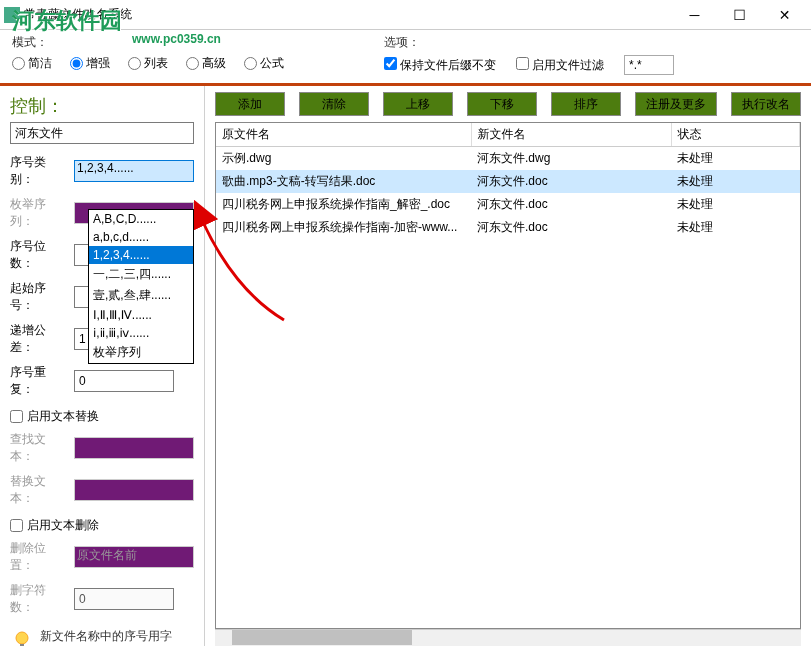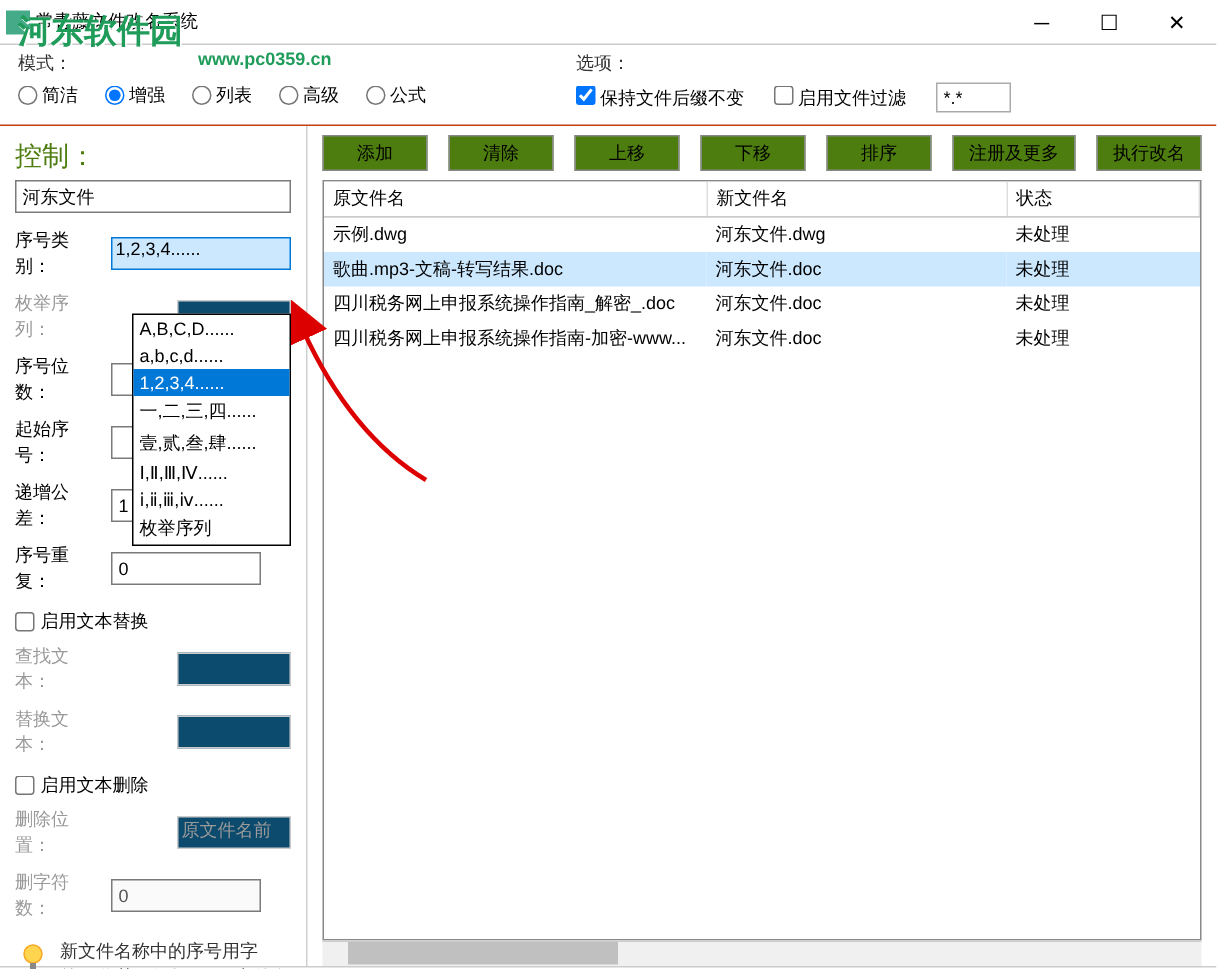--- a/index.html
+++ b/index.html
@@ -4,40 +4,40 @@
 <style>
 * { box-sizing: border-box; margin: 0; padding: 0; }
 body { font-family: "Microsoft YaHei", SimSun, sans-serif; font-size: 12px; background: #fff; width: 811px; height: 646px; position: relative; overflow: hidden; }
 .titlebar { height: 30px; border-bottom: 1px solid #ccc; display: flex; align-items: center; padding: 0 4px; }
 .titlebar .icon { width: 16px; height: 16px; background: #4a8; margin-right: 4px; }
 .titlebar .title { flex: 1; font-size: 12px; }
 .titlebar .winbtns { display: flex; }
 .titlebar .winbtn { width: 45px; height: 28px; display: flex; align-items: center; justify-content: center; font-size: 14px; }
 .watermark { position: absolute; top: 6px; left: 12px; z-index: 5; font-size: 22px; font-weight: bold; color: #1f9c5a; text-shadow: 1px 1px 0 #fff; pointer-events: none; }
 .watermark .url { font-size: 12px; color: #1f9c5a; display: block; margin-left: 120px; margin-top: -4px; }
-.top-section { padding: 4px 12px 8px 12px; border-bottom: 1px solid #c2410c; display: flex; gap: 40px; }
+.top-section { padding: 4px 12px 8px 12px; border-bottom: 3px solid #c2410c; display: flex; gap: 40px; }
 .mode-group { }
 .group-label { font-size: 12px; margin-bottom: 4px; color: #333; }
 .radio-row { display: flex; gap: 18px; align-items: center; }
 .radio-item { display: inline-flex; align-items: center; gap: 3px; font-size: 12px; }
 .radio-item input { margin: 0; }
 .option-group { margin-left: 60px; }
 .checkbox-row { display: flex; gap: 20px; align-items: center; }
 .chk-item { display: inline-flex; align-items: flex-start; gap: 3px; font-size: 12px; }
 .filter-input { width: 50px; height: 20px; border: 1px solid #aaa; padding: 0 4px; font-size: 12px; }
 .main { display: flex; height: 560px; }
 .left-panel { width: 210px; border-right: 1px solid #d0d0d0; padding: 8px 10px; }
 .lbl { font-size: 18px; margin-bottom: 4px; color: #4d7c0f; }
 .text-input { width: 100%; height: 22px; border: 1px solid #7a7a7a; padding: 0 4px; font-size: 12px; margin-bottom: 10px; }
 .field-row { display: flex; align-items: center; margin-bottom: 8px; gap: 6px; }
 .field-row .flabel { width: 58px; font-size: 12px; flex-shrink: 0; }
 .field-row .flabel.disabled { color: #999; }
 .combo { flex: 1; height: 22px; border: 1px solid #7a7a7a; font-size: 12px; padding: 0 2px; background: #fff; position: relative; }
 .combo.hl { background: #cce8ff; border-color: #0078d7; }
-.combo.disabled { background: #0c4a6e; color: #999; border-color: #ccc; margin-left: 44px; }
+.combo.disabled { background: #701a75; color: #999; border-color: #ccc; }
 .spinner { width: 100px; height: 22px; border: 1px solid #7a7a7a; font-size: 12px; padding: 0 4px; }
 .chk-row { display: flex; align-items: center; gap: 4px; font-size: 12px; margin: 10px 0 6px 0; }
 .tip-box { display: flex; gap: 6px; margin-top: 12px; font-size: 12px; color: #333; }
 .tip-icon { width: 24px; height: 24px; flex-shrink: 0; }
 .right-panel { flex: 1; padding: 6px 10px 0 10px; display: flex; flex-direction: column; }
 .btn-row { display: flex; gap: 14px; margin-bottom: 6px; align-items: center; }
 .btn { width: 70px; height: 24px; border: 1px solid #888; background: #4d7c0f; font-size: 12px; cursor: pointer; }
 .btn.wide { width: 82px; }
 .btn.exec { margin-left: auto; }
 .table-wrap { flex: 1; border: 1px solid #888; overflow: auto; position: relative; background: #fff; }

